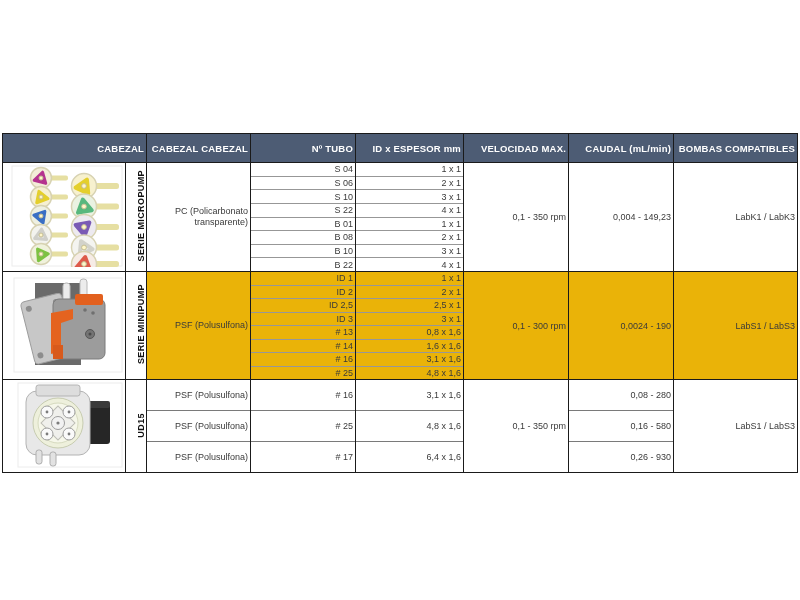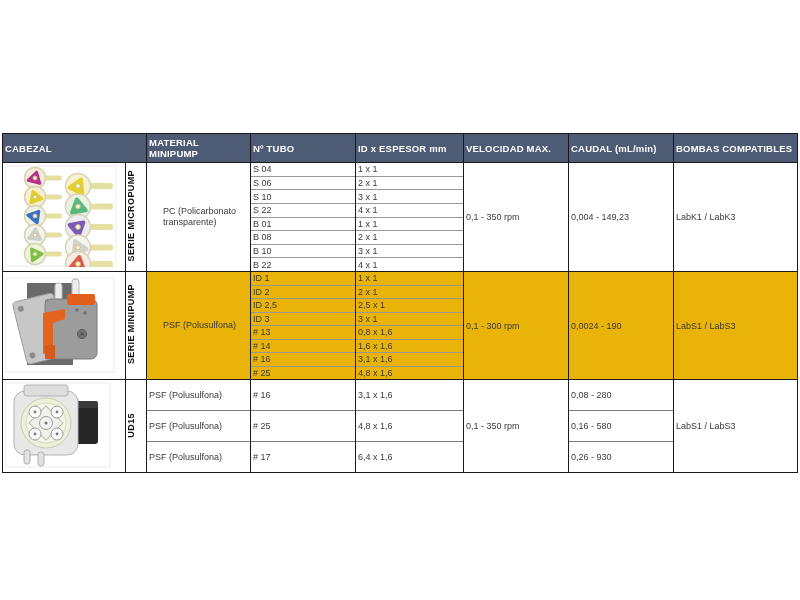--- a/index.html
+++ b/index.html
@@ -24,28 +24,28 @@
     border-top: 1px solid #1a1a1a;
     overflow: hidden;
   }
   th {
     background: #4d5c74;
     color: #ffffff;
     font-size: 9.5px;
     font-weight: 700;
     letter-spacing: 0.2px;
     height: 29px;
-    text-align: left;
+    text-align: right;
     vertical-align: middle;
     padding: 0 2px;
   }
   td {
     font-size: 9px;
     color: #3a3a3a;
-    text-align: left;
+    text-align: right;
     vertical-align: middle;
     padding: 0 2px;
     background: #ffffff;
     margin-left: 15px;
   }
   tr.r1 td.cellrow { height: 13.3px; }
   tr.r2 td.cellrow { height: 13.5px; }
   tr.r3 td.cellrow { height: 29.6px; }
   td.sep  { border-top-color: #979797; }
   td.sep3 { border-top-color: #7a7a7a; }
@@ -76,21 +76,21 @@
       <col style="width:105px">
         <col style="width:108px">
         <col style="width:105px">
       <col style="width:105px">
         <col style="width:124px">
     </colgroup>
 
     <tbody>
         <tr>
       <th colspan="2">CABEZAL</th>
-      <th>MATERIAL MINIPUMP</th>
+      <th>CABEZAL CABEZAL</th>
       <th>Nº TUBO</th>
       <th>ID x ESPESOR mm</th>
       <th>VELOCIDAD MAX.</th>
       <th>CAUDAL (mL/min)</th>
       <th>BOMBAS COMPATIBLES</th>
     </tr>
 
     <tr class="r1">
       <td class="img-cell" rowspan="8">
         <svg width="112" height="102" viewBox="0 0 112 102">

